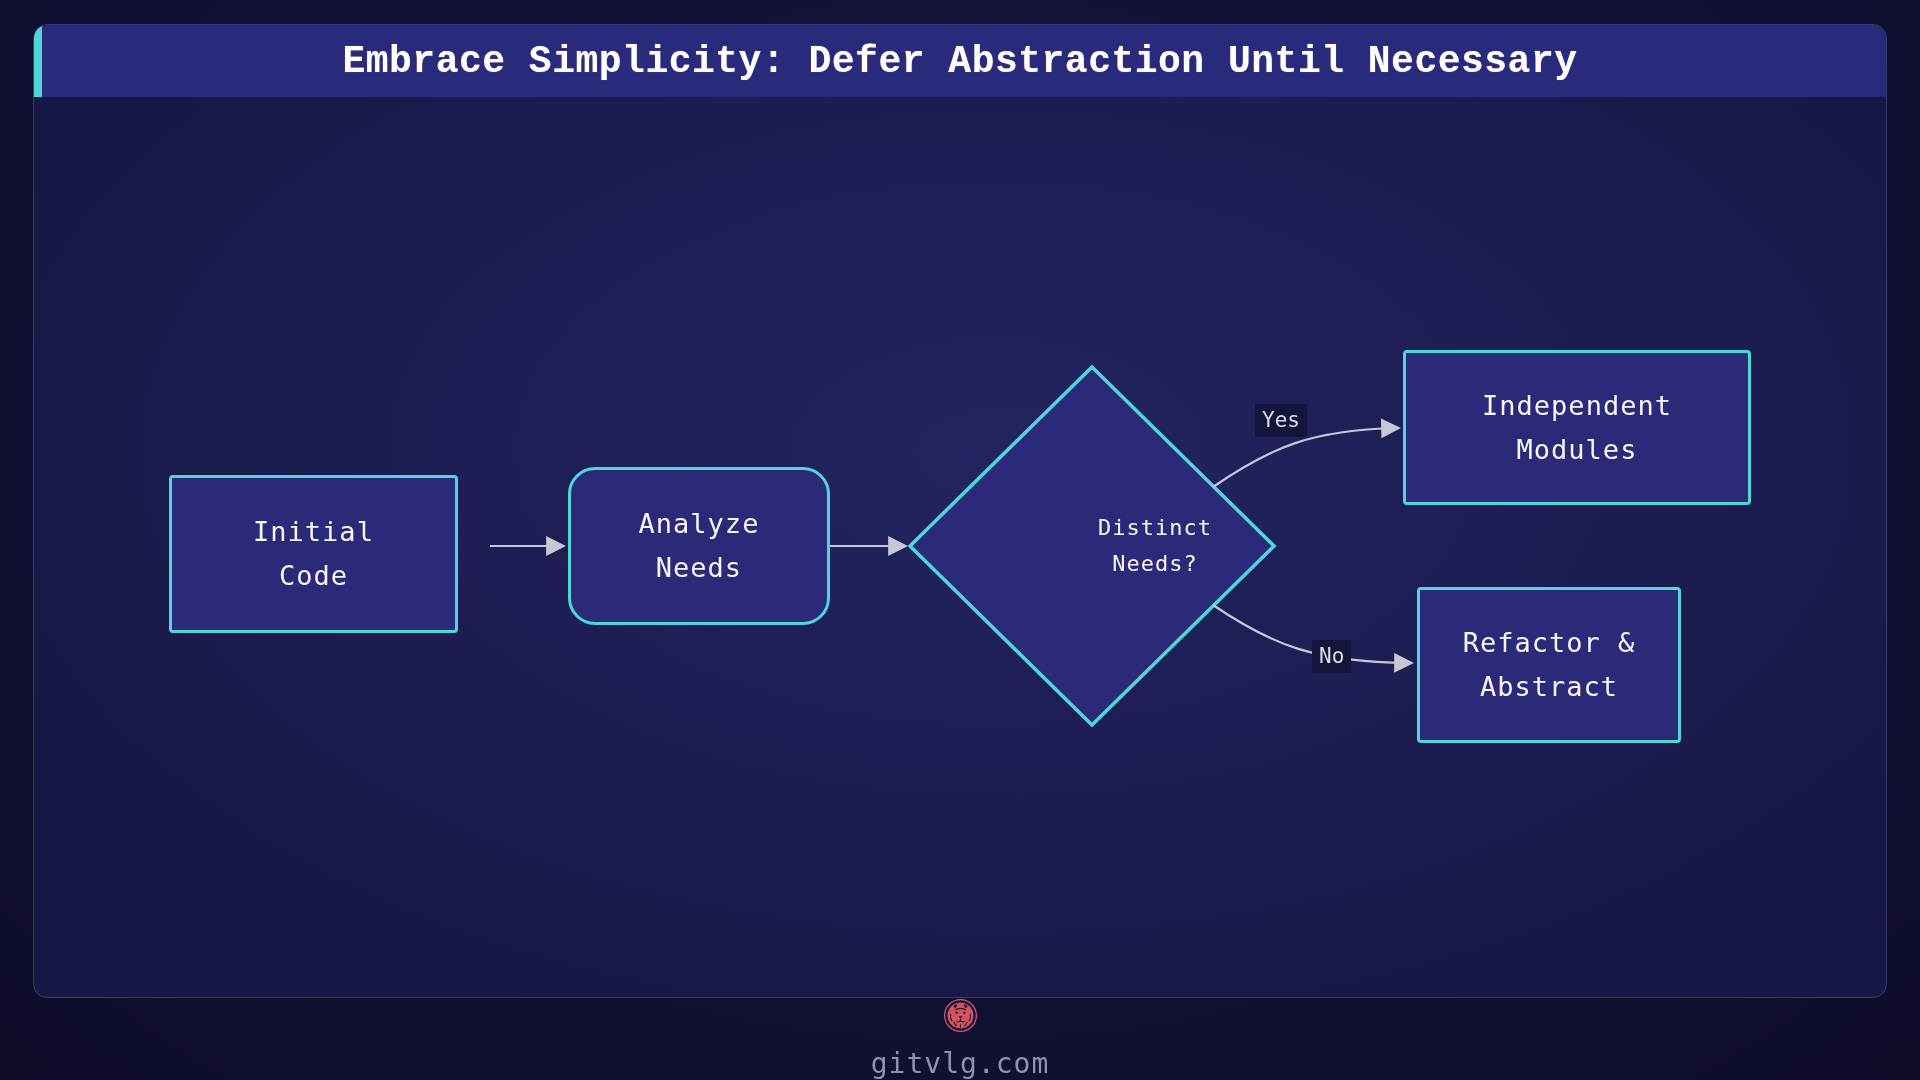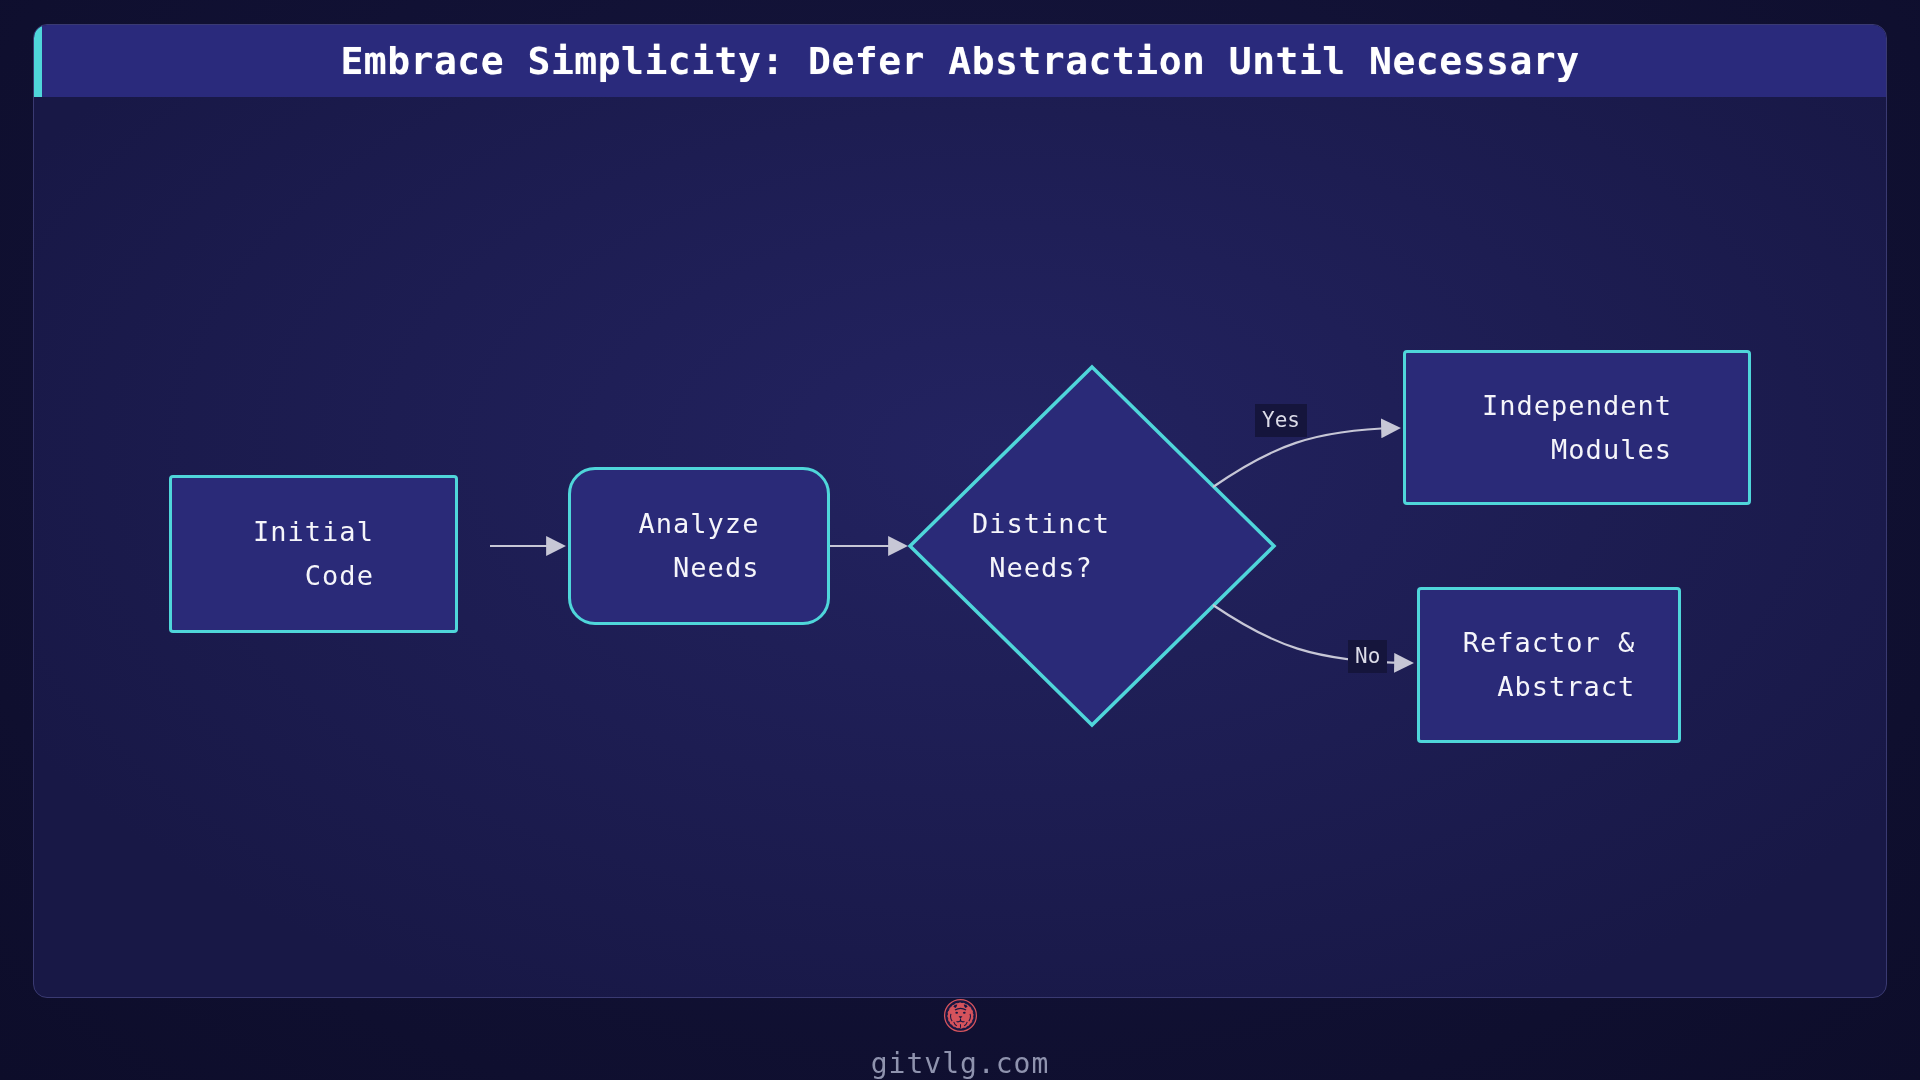--- a/index.html
+++ b/index.html
@@ -30,54 +30,55 @@
     overflow:hidden;
     border-radius:13px 13px 0 0;
   }
   .accent-bar {
     position:absolute; left:0; top:0; bottom:0; width:8px;
     background:#4fd6da;
   }
   .page-title {
     color:#ffffff; font-weight:bold; font-size:38px; letter-spacing:0.5px;
     text-shadow:0 0 1px rgba(255,255,255,.4);
+    font-family:Liberation Mono, monospace;
   }
 
   
   .flow-svg { position:absolute; left:0; top:0; width:1920px; height:1080px; }
 
   .node {
     position:absolute;
     background:#2a2a78;
     border:3.5px solid #4fd6da;
     border-radius:4px;
-    color:#f5f5fa; font-size:27px; line-height:1.63; text-align:right;
+    color:#f5f5fa; font-size:27px; line-height:1.63; text-align:center;
     display:flex; align-items:center; justify-content:center;
     letter-spacing:1px;
   }
   .node-initial   { left:169px;  top:475px; width:289px; height:158px; }
   .node-analyze   { left:568px;  top:467px; width:262px; height:158px;border-radius:27px; }
   .node-modules   { left:1403px; top:350px; width:348px; height:155px; }
   .node-refactor  { left:1417px; top:587px; width:264px; height:156px; }
 
   .decision-label {
     position:absolute; left:972px; top:499px; width:240px; height:94px;
-    color:#f5f5fa; font-size:27px; line-height:1.63; text-align:center;
-    display:flex; align-items:center; justify-content:flex-start;
+    color:#f5f5fa; font-size:22px; line-height:1.63; text-align:center;
+    display:flex; align-items:center; justify-content:flex-end;
     letter-spacing:1px;
   }
 
   .edge-label {
     position:absolute;
     background:#15153c;
     color:#dcdce8; font-size:21px; line-height:1;
     padding:6px 7px;
   }
   .edge-label-yes { left:1255px; top:404px;text-align:center; }
-  .edge-label-no  { left:1348px; top:640px; }
+  .edge-label-no  { left:1312px; top:640px; }
 
   
   .footer {
     position:absolute; left:0; top:998px; width:1920px; height:82px;
     display:flex; align-items:center; justify-content:center; gap:14px;flex-direction:column;
   }
   .site-url { color:#8f93ae; font-size:28px; letter-spacing:1px; }
 </style>
 </head>
 <body>

